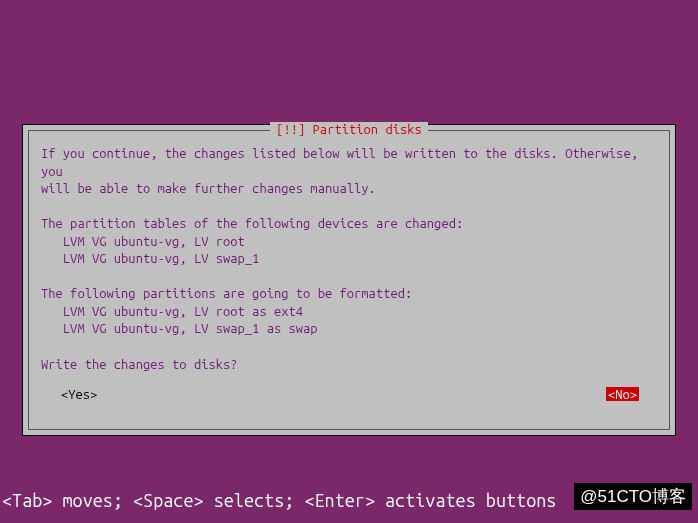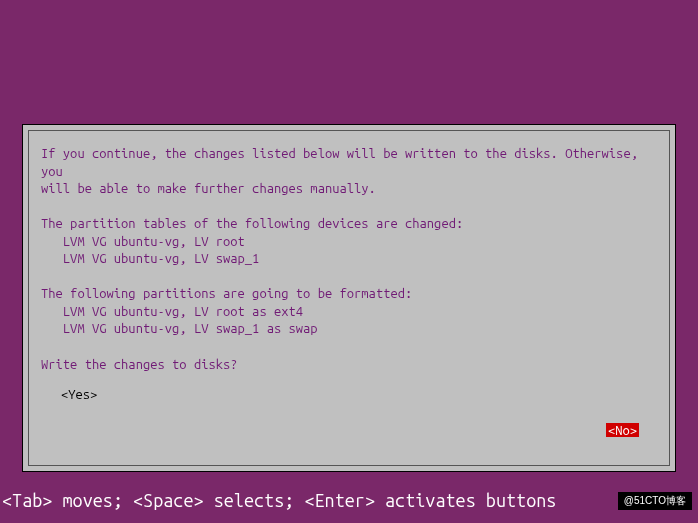--- a/index.html
+++ b/index.html
@@ -53,46 +53,48 @@
     }
     .btn {
       color: #000;
       padding: 0 2px;
       text-align: center;
     }
     .btn-selected {
       background: #d00000;
       color: #ffffff;
       padding: 0 2px;
-      margin-top: 36px;
     }
     .help-bar {
       position: absolute;
       left: 0;
       bottom: 13px;
       color: #ffffff;
       font-size: 18px;
       padding-left: 2px;
     }
     .watermark {
       position: absolute;
       right: 6px;
       bottom: 13px;
       background: #000;
       color: #fff;
-      font-size: 10px;
+      font-size: 17px;
       padding: 2px 6px;
       font-family: sans-serif;
     }
   </style>
 </head>
 <body>
 
 <div class="dialog-outer">
   <div class="dialog-inner">
+    <div class="dialog-title-wrap">
+      <span class="dialog-title">[!!] Partition disks</span>
+    </div>
     <div class="dialog-body"><span>If you continue, the changes listed below will be written to the disks. Otherwise, you</span>
 <span>will be able to make further changes manually.</span>
 <span></span>
 <span>The partition tables of the following devices are changed:</span>
 <span>   LVM VG ubuntu-vg, LV root</span>
 <span>   LVM VG ubuntu-vg, LV swap_1</span>
 <span></span>
 <span>The following partitions are going to be formatted:</span>
 <span>   LVM VG ubuntu-vg, LV root as ext4</span>
 <span>   LVM VG ubuntu-vg, LV swap_1 as swap</span>

